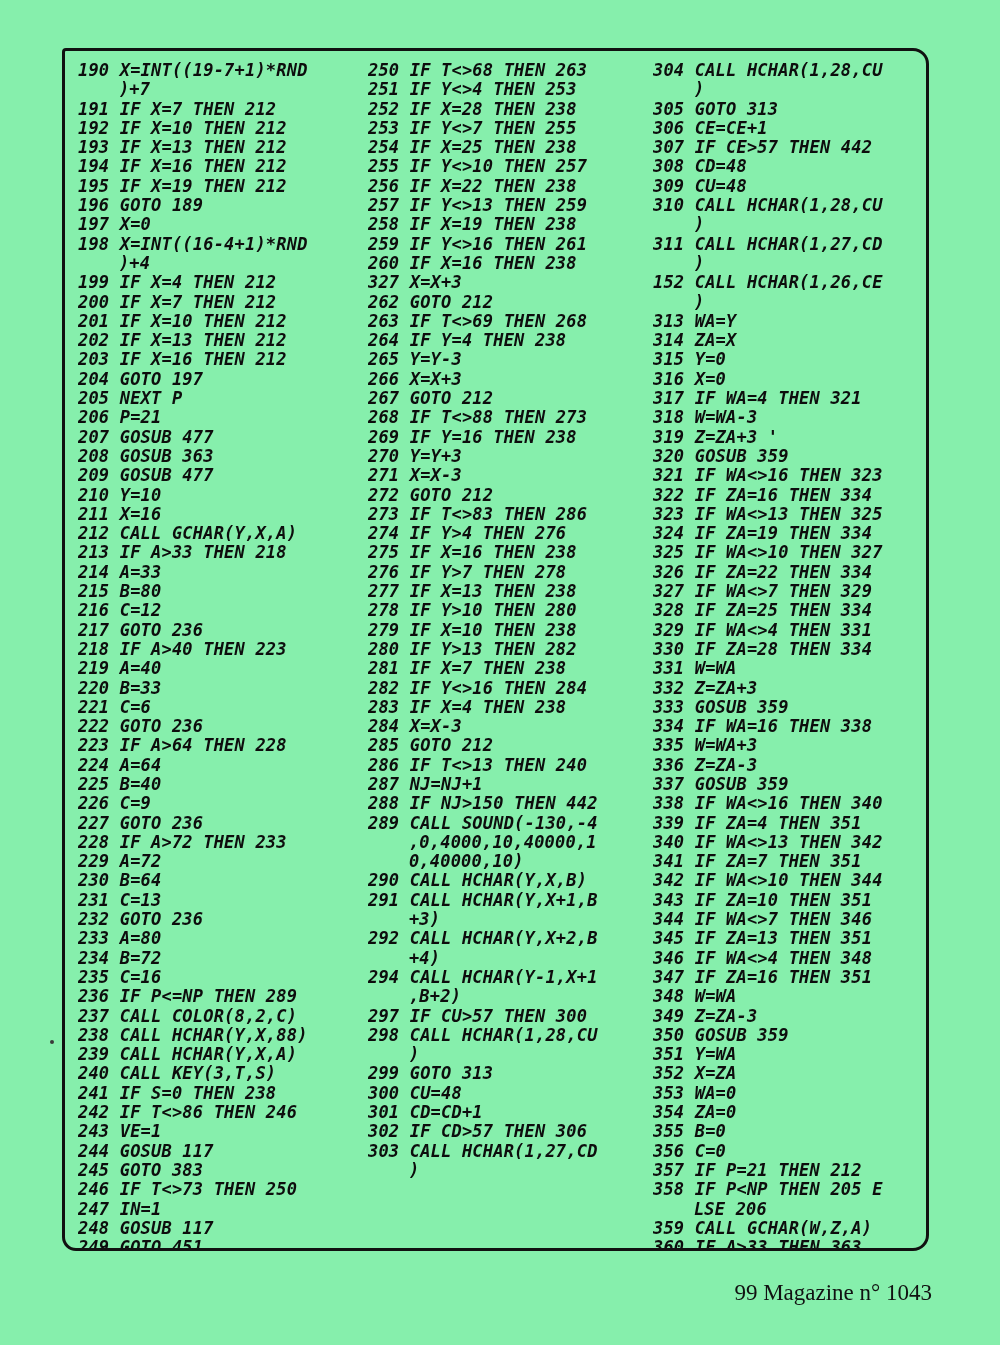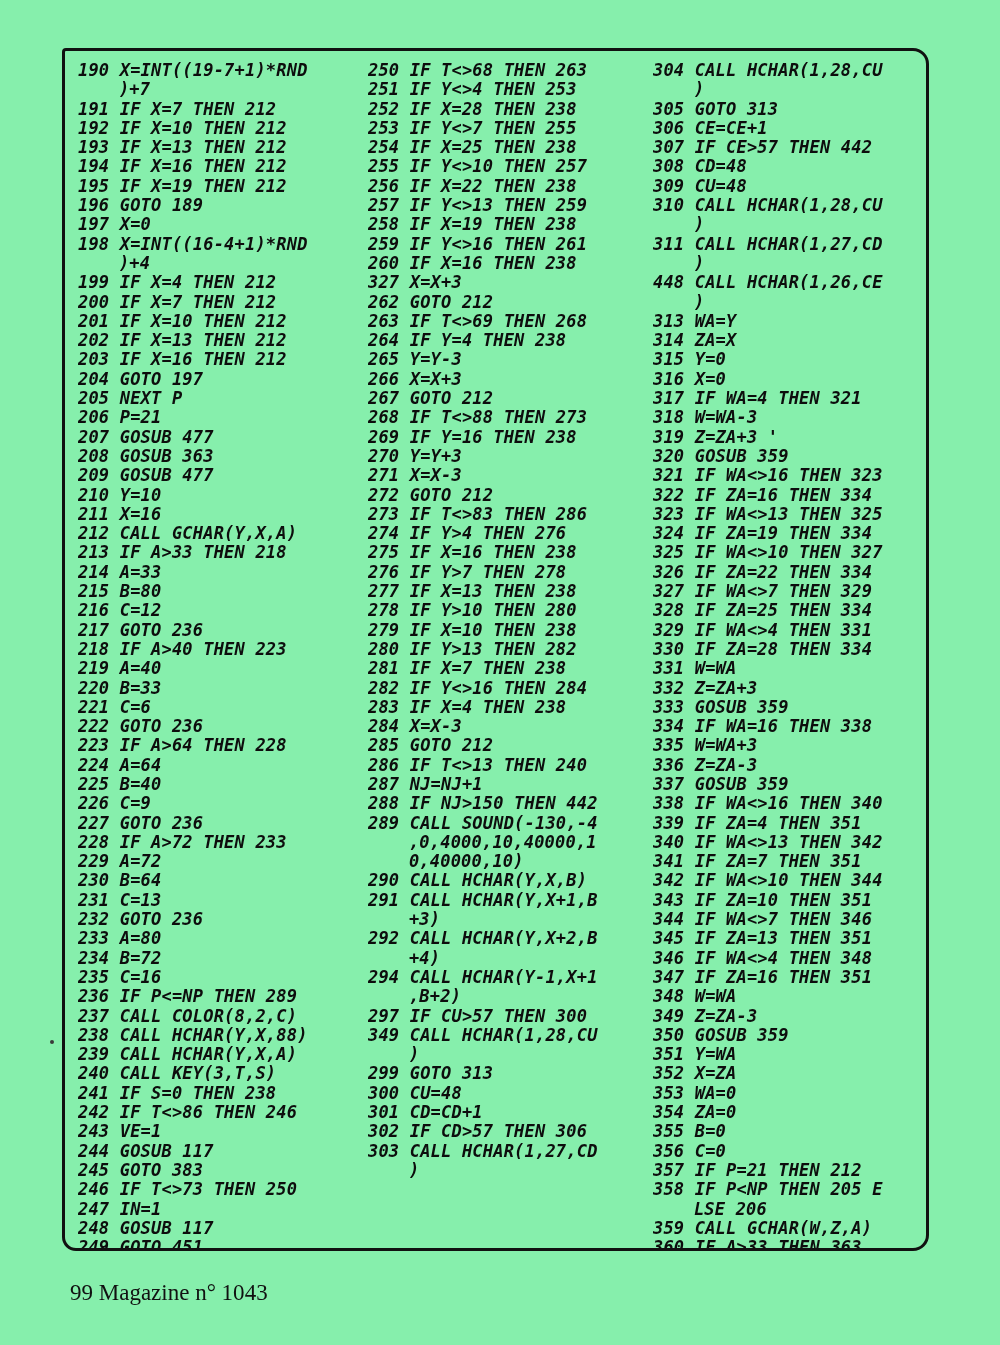--- a/index.html
+++ b/index.html
@@ -42,21 +42,21 @@
     white-space: pre-wrap;
     padding-left: 4ch;
     text-indent: -4ch;
   }
   .footer {
     position: absolute;
     left: 70px;
     right: 68px;
     top: 1280px;
     display: flex;
-    justify-content: flex-start;
+    justify-content: flex-end;
     align-items: baseline;
     font-family: "Liberation Serif", serif;
     font-size: 23px;
     color: #111111;
   }
   .ink-speck {
     position: absolute;
     left: 50px;
     top: 1040px;
     width: 4px;
@@ -179,42 +179,42 @@
 ,0,4000,10,40000,1
 0,40000,10)</div>
         <div class="code-line">290 CALL HCHAR(Y,X,B)</div>
         <div class="code-line">291 CALL HCHAR(Y,X+1,B
 +3)</div>
         <div class="code-line">292 CALL HCHAR(Y,X+2,B
 +4)</div>
         <div class="code-line">294 CALL HCHAR(Y-1,X+1
 ,B+2)</div>
         <div class="code-line">297 IF CU&gt;57 THEN 300</div>
-        <div class="code-line">349 CALL HCHAR(1,28,CU
+        <div class="code-line">298 CALL HCHAR(1,28,CU
 )</div>
         <div class="code-line">299 GOTO 313</div>
         <div class="code-line">300 CU=48</div>
         <div class="code-line">301 CD=CD+1</div>
         <div class="code-line">302 IF CD&gt;57 THEN 306</div>
         <div class="code-line">303 CALL HCHAR(1,27,CD
 )</div>
       </div>
     <div class="code-column">
         <div class="code-line">304 CALL HCHAR(1,28,CU
 )</div>
         <div class="code-line">305 GOTO 313</div>
         <div class="code-line">306 CE=CE+1</div>
         <div class="code-line">307 IF CE&gt;57 THEN 442</div>
         <div class="code-line">308 CD=48</div>
         <div class="code-line">309 CU=48</div>
         <div class="code-line">310 CALL HCHAR(1,28,CU
 )</div>
         <div class="code-line">311 CALL HCHAR(1,27,CD
 )</div>
-        <div class="code-line">448 CALL HCHAR(1,26,CE
+        <div class="code-line">152 CALL HCHAR(1,26,CE
 )</div>
         <div class="code-line">313 WA=Y</div>
         <div class="code-line">314 ZA=X</div>
         <div class="code-line">315 Y=0</div>
         <div class="code-line">316 X=0</div>
         <div class="code-line">317 IF WA=4 THEN 321</div>
         <div class="code-line">318 W=WA-3</div>
         <div class="code-line">319 Z=ZA+3 '</div>
         <div class="code-line">320 GOSUB 359</div>
         <div class="code-line">321 IF WA&lt;&gt;16 THEN 323</div>

